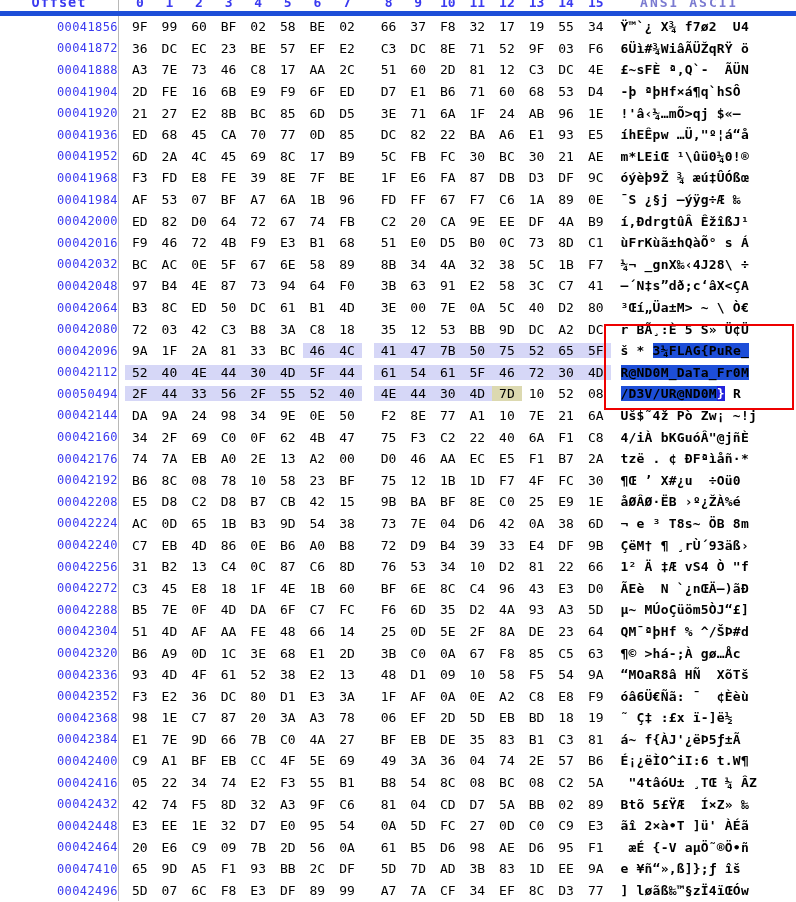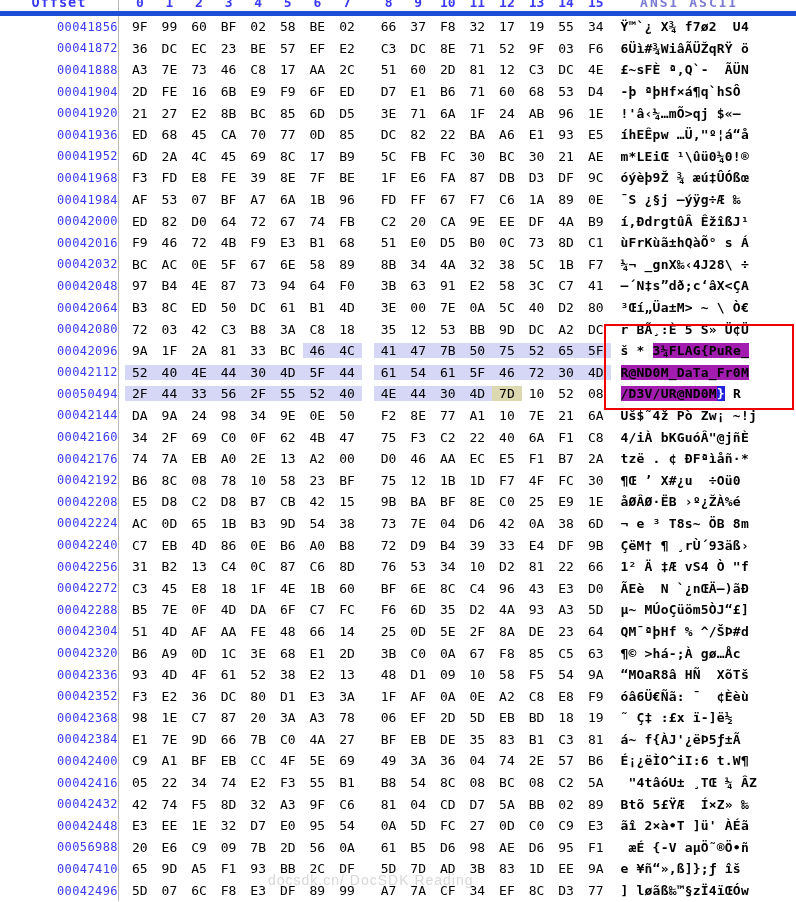--- a/index.html
+++ b/index.html
@@ -109,21 +109,21 @@
   .hx.cursor { background: #dcd9b0; }
   .ascii {
     flex: 1;
     padding-left: 10px;
     white-space: pre;
     font-size: 13px;
     letter-spacing: 0.2px;
     color: #000;
     font-weight: bold;
   }
-  .ascii .sel { background: #a21caf; }
+  .ascii .sel { background: #1d4ed8; }
   .ascii .curs { background: #2222dd; color: #ffffff; }
 
   
   .redbox {
     position: absolute;
     border: 2px solid #ee0000;
     pointer-events: none;
     box-sizing: border-box;
   }
 
@@ -1036,21 +1036,21 @@
           <div class="hx">FC</div>
           <div class="hx">27</div>
           <div class="hx">0D</div>
           <div class="hx">C0</div>
           <div class="hx">C9</div>
           <div class="hx">E3</div>
         </div>
         <div class="ascii">ãî 2×à•T ]ü' ÀÉã</div>
       </div>
       <div class="row">
-        <div class="offset">00056988</div>
+        <div class="offset">00042464</div>
         <div class="vsep"></div>
         <div class="hexes">
           <div class="hx">20</div>
           <div class="hx">E6</div>
           <div class="hx">C9</div>
           <div class="hx">09</div>
           <div class="hx">7B</div>
           <div class="hx">2D</div>
           <div class="hx">56</div>
           <div class="hx">0A</div>
@@ -1108,15 +1108,14 @@
           <div class="hx">8C</div>
           <div class="hx">D3</div>
           <div class="hx">77</div>
         </div>
         <div class="ascii">] løãß‰™§zÏ4ïŒÓw</div>
       </div>
     </div>
 
   <div class="redbox" id="redbox" style="left: 604px; width: 190px; top: 324.4px; height: 85.4px;"></div>
 
-  <div class="watermark">docsdk.cn/ DocSDK Reading</div>
 
 </div>
 
 </body></html>

